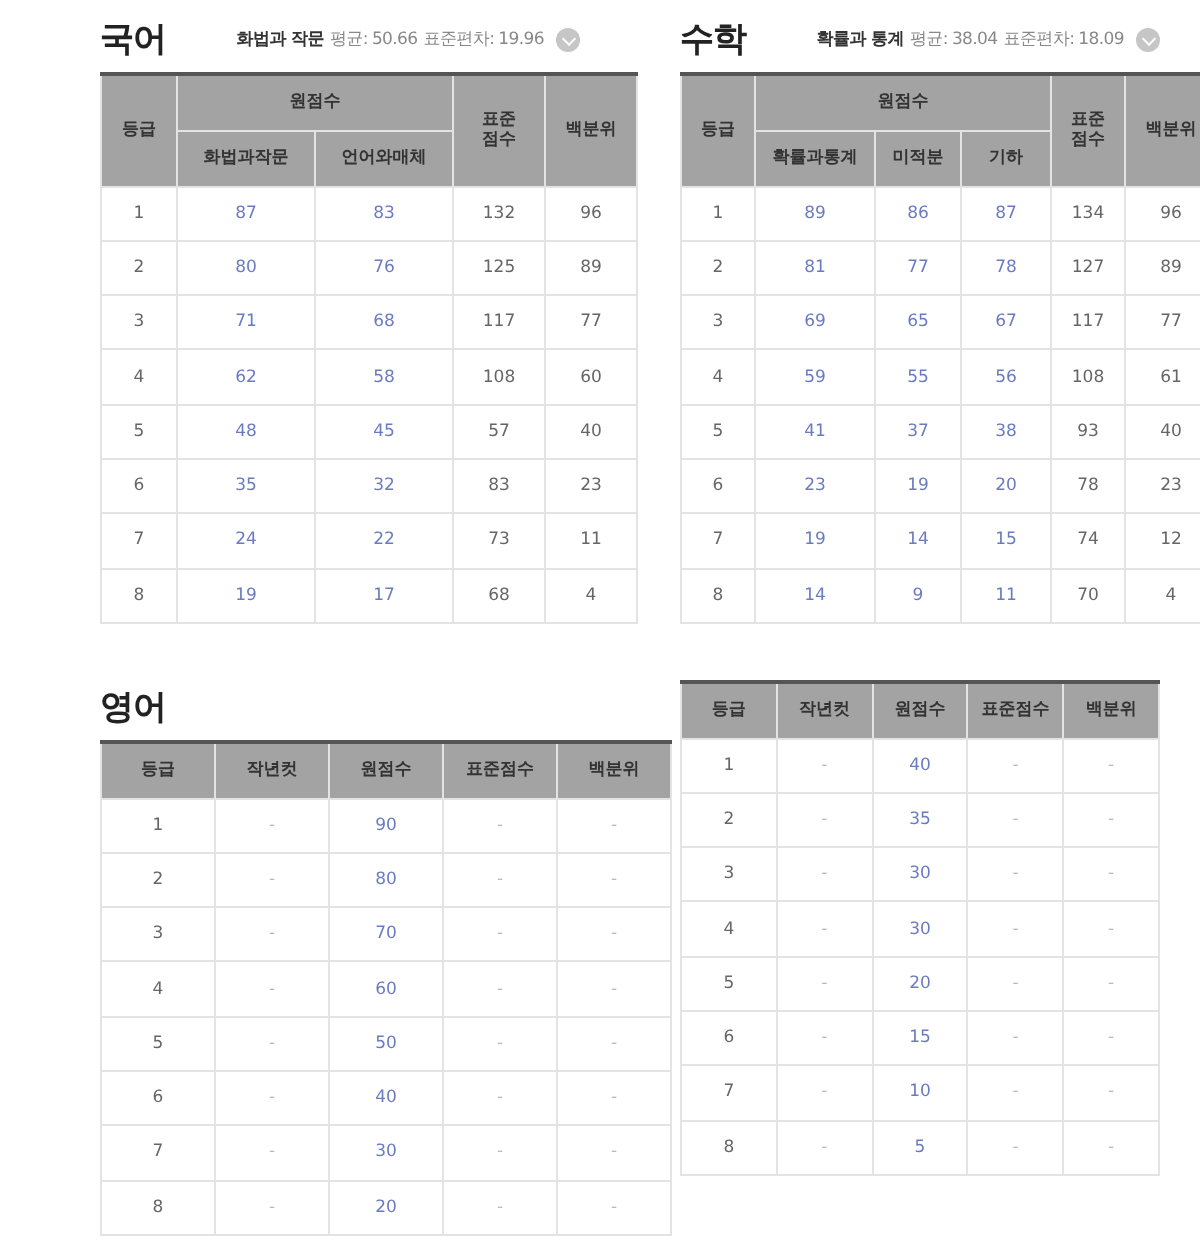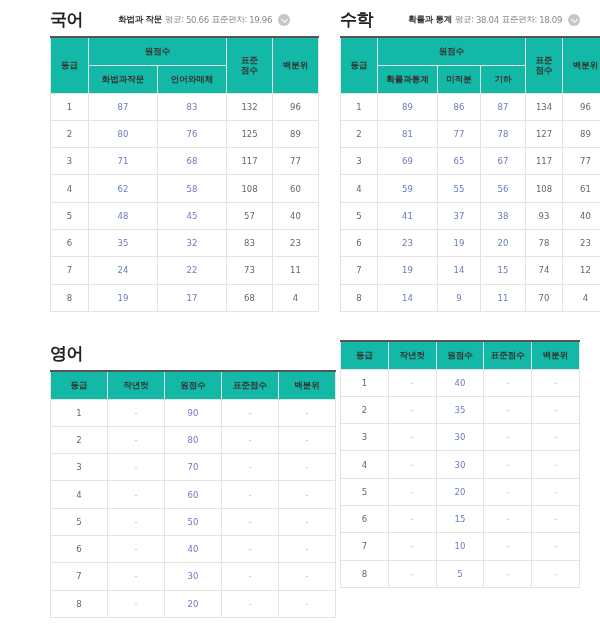--- a/index.html
+++ b/index.html
@@ -16,21 +16,21 @@
   .sec-title { position: absolute; left: 0; top: 2px; font-size: 17px; font-weight: bold; color: #222; letter-spacing: -0.5px; }
   .sec-stats { position: absolute; right: 0; top: 8px; font-size: 8.5px; color: #888; white-space: nowrap; display: flex; align-items: center; letter-spacing: -0.3px; justify-content: flex-end; }
   .sec-stats .sub { color: #333; font-weight: bold; margin-right: 3px; }
   .sec-stats .lab { margin-right: 2px; }
   .sec-stats .val { margin-right: 3px; }
   .toggle { width: 12px; height: 12px; border-radius: 50%; background: #c6c6c6; margin-left: 3px; position: relative; cursor: pointer; }
   .toggle::after { content: ""; position: absolute; left: 3.5px; top: 2.5px; width: 4px; height: 4px; border-right: 1.5px solid #fff; border-bottom: 1.5px solid #fff; transform: rotate(45deg); }
 
   table { border-collapse: collapse; width: 100%; table-layout: fixed; border-top: 2px solid #555; }
   th, td { border: 1px solid #e3e3e3; text-align: center; font-size: 8.5px; }
-  th { background: #14b8a6; color: #333; font-weight: bold; height: 28px; line-height: 1.25; }
+  th { background: #a3a3a3; color: #333; font-weight: bold; height: 28px; line-height: 1.25; }
   td { height: 27.3px; color: #666; background: #fff; }
   td.raw { color: #6b7bc0; }
   td.dash { color: #bbb; }
 </style>
 </head>
 <body>
 
 <div class="section sec-kor">
   <div class="sec-head">
     <div class="sec-title">국어</div>

